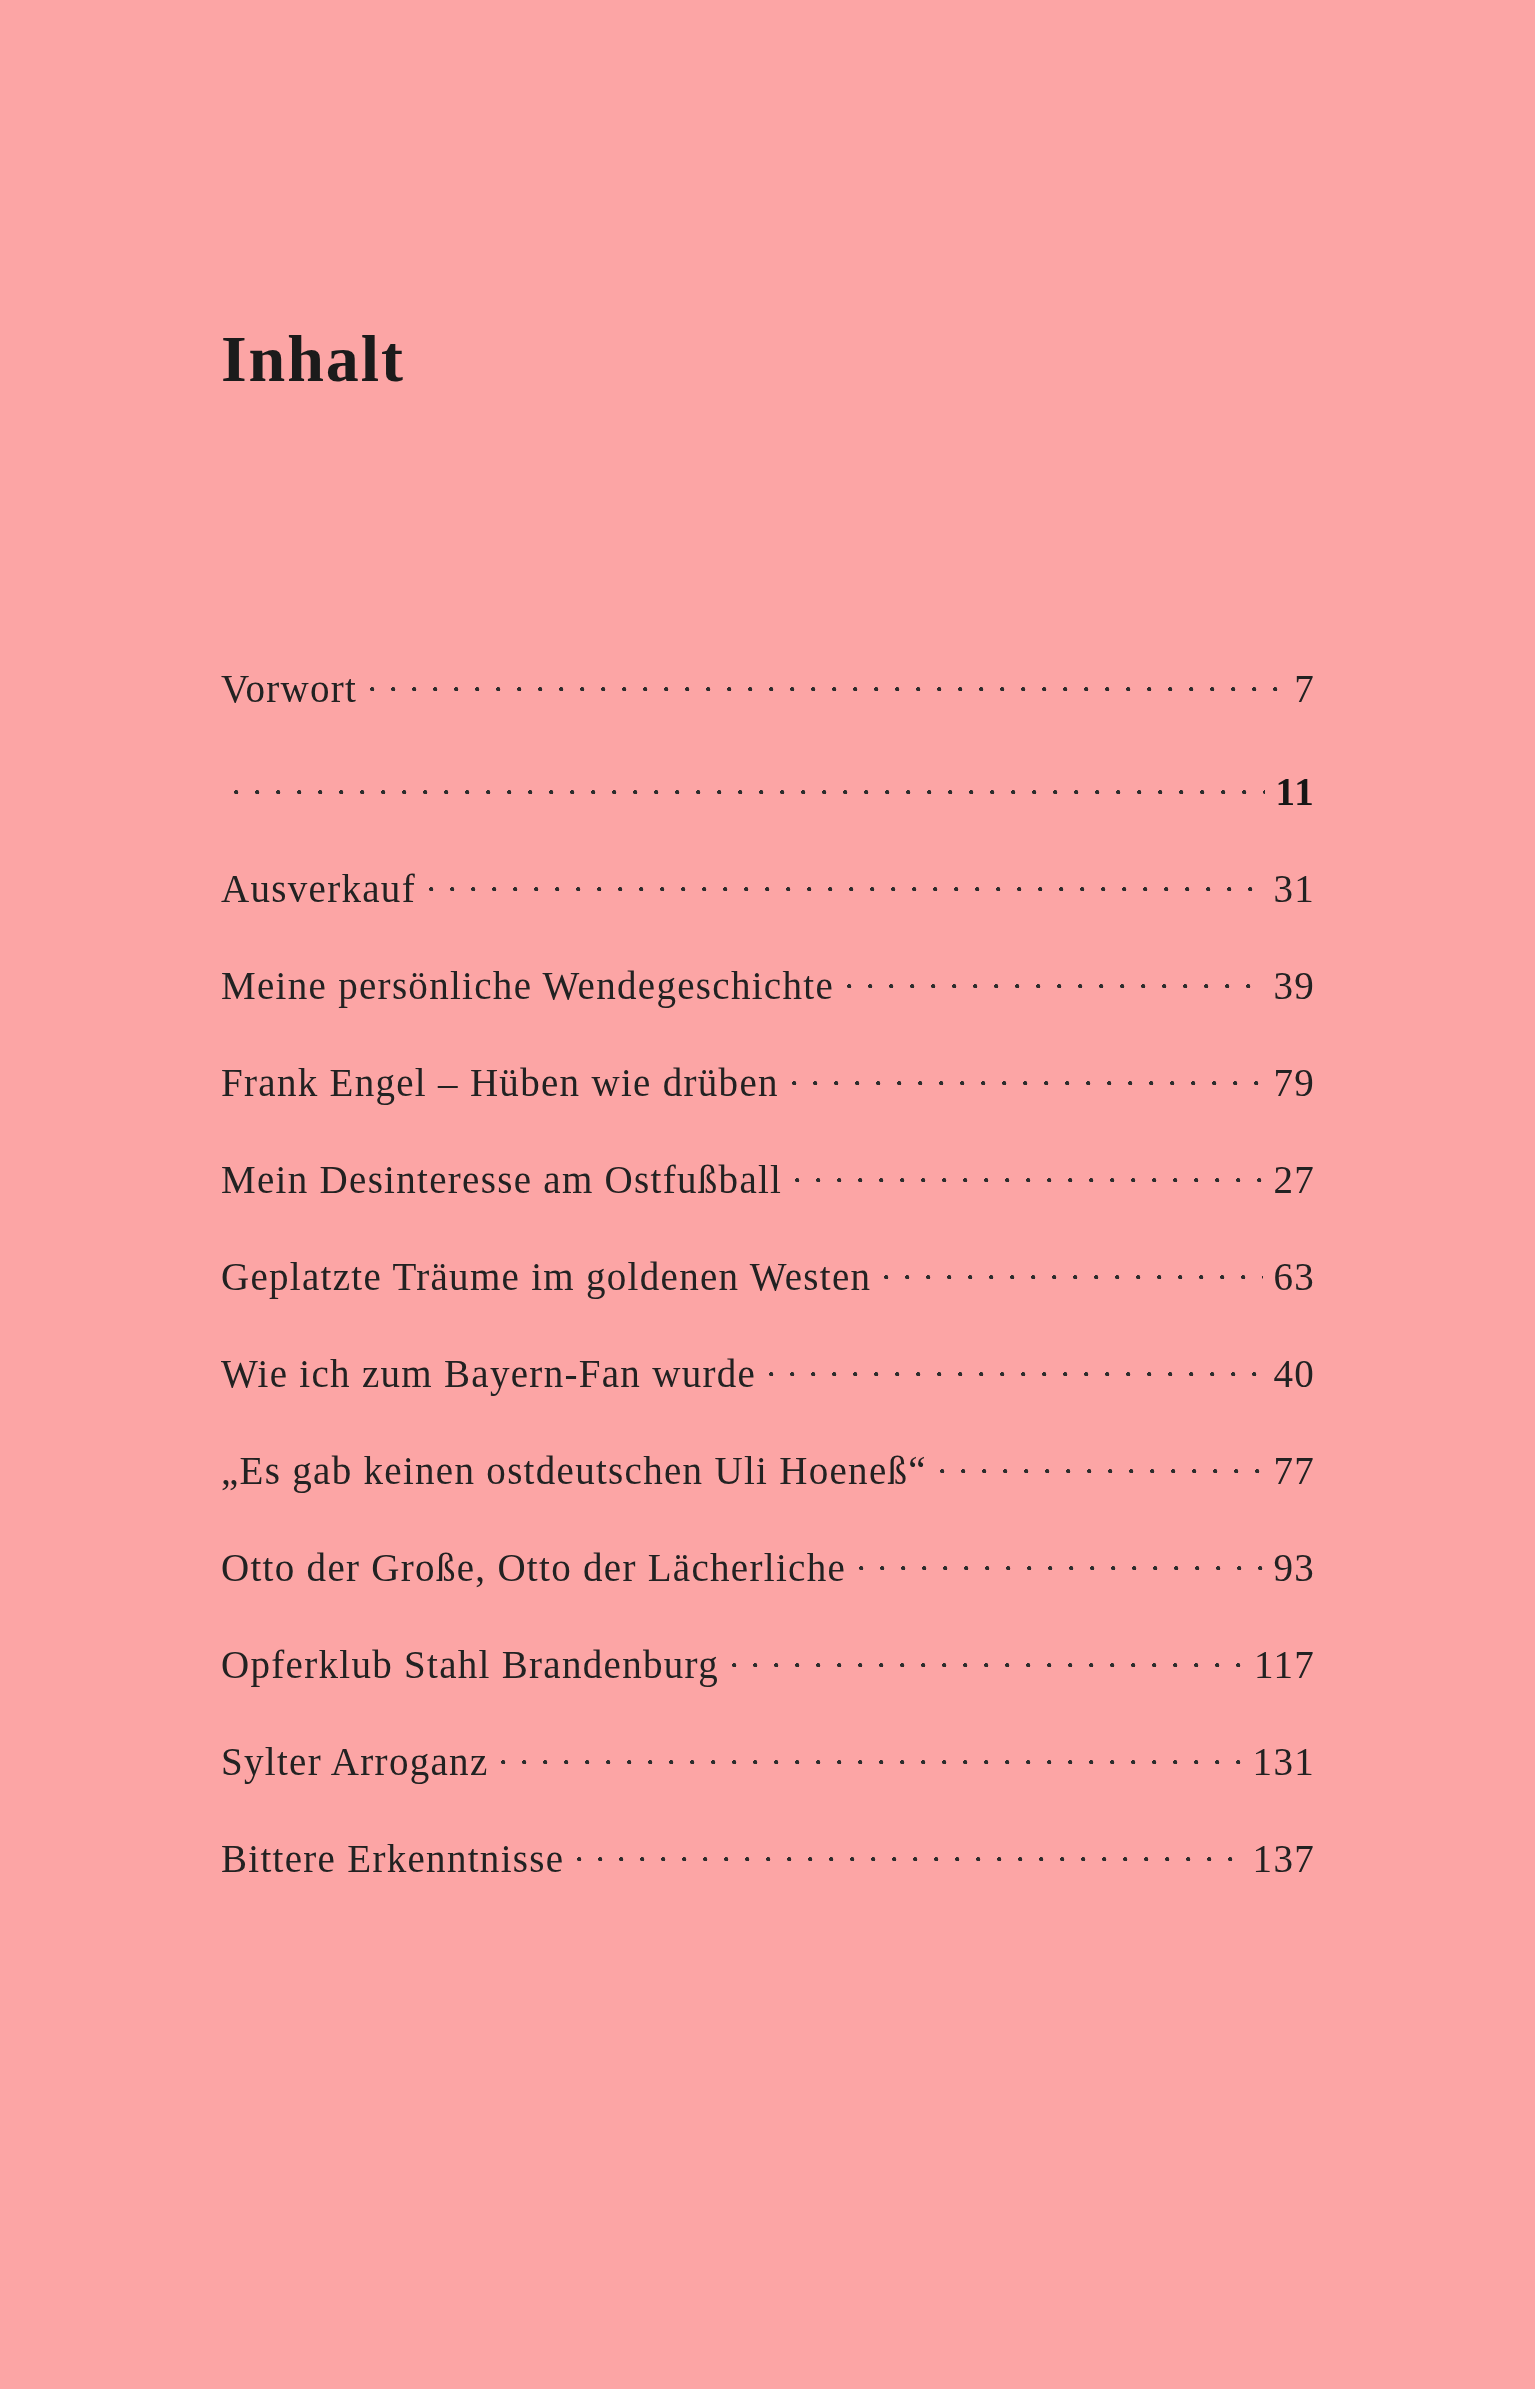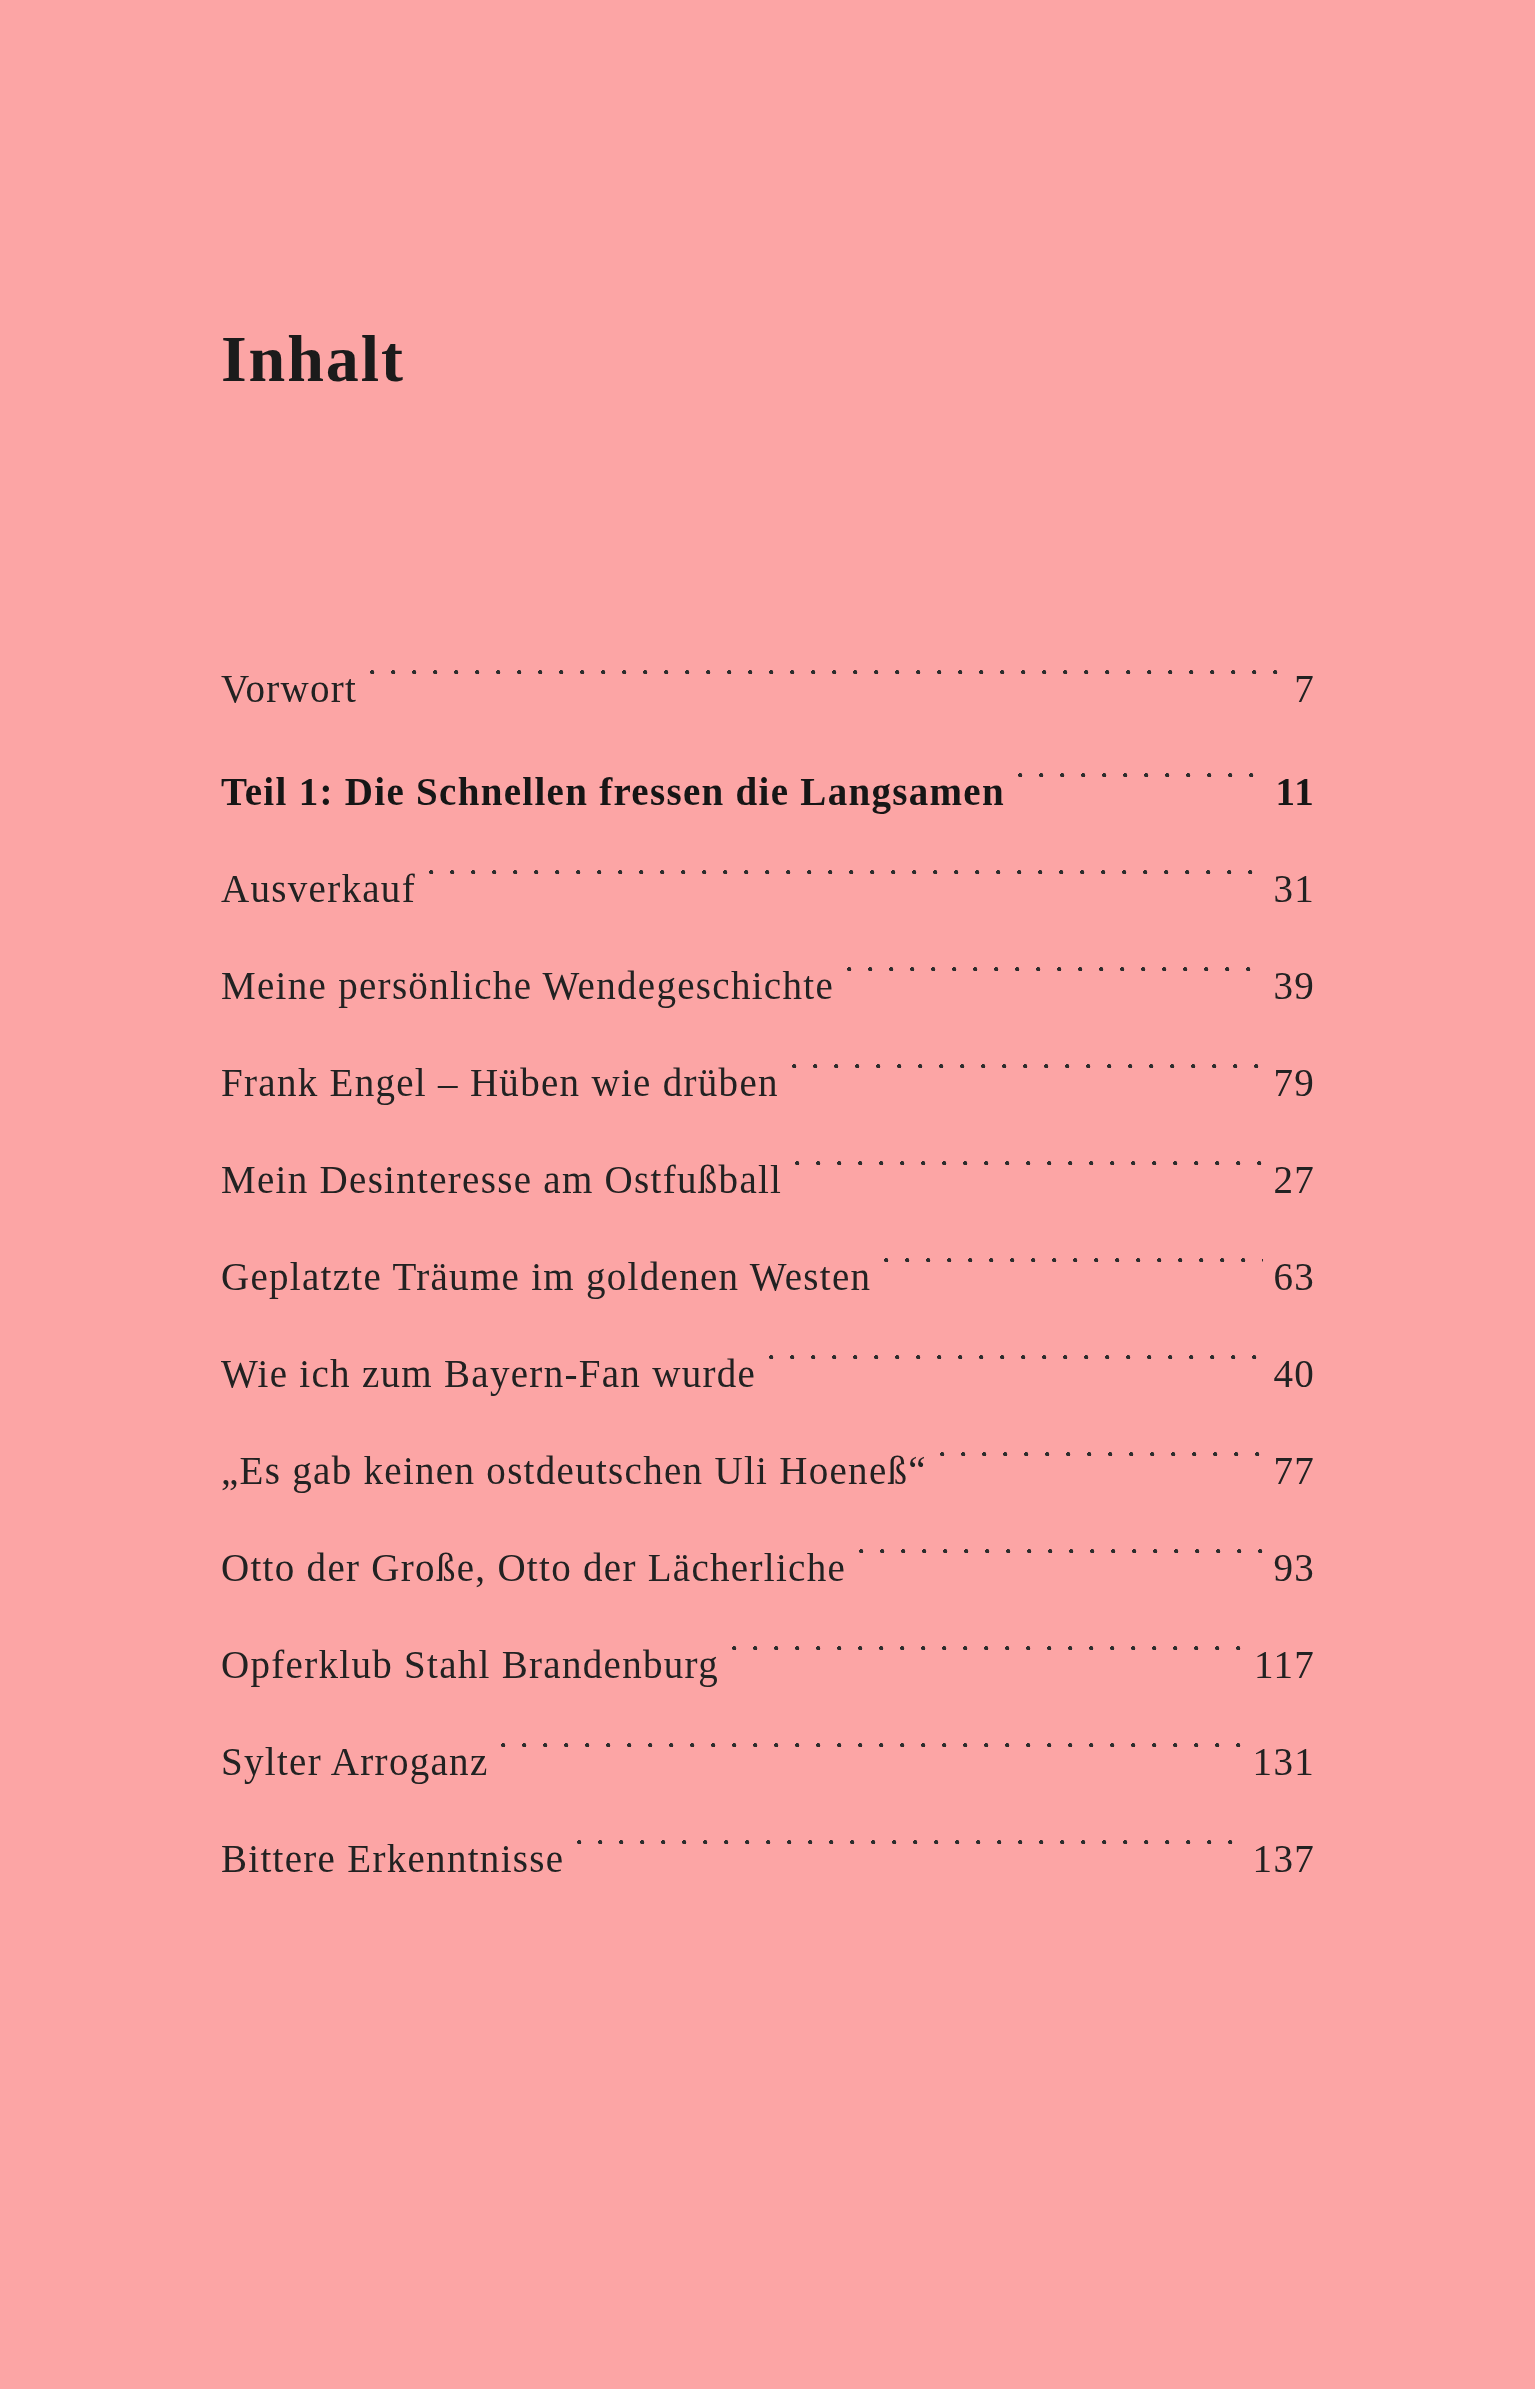--- a/index.html
+++ b/index.html
@@ -27,21 +27,21 @@
     line-height: 1;
     font-weight: 700;
     letter-spacing: 1.9px;
     color: #1b1b1b;
   }
   .toc {
     width: 100%;
   }
   .row {
     display: flex;
-    align-items: flex-start;
+    align-items: center;
     font-size: 39px;
     line-height: 1;
     margin-bottom: 58px;
     letter-spacing: 1.3px;
     color: #222;
   }
   .row.section {
     font-weight: 700;
     margin-top: 64px;
     color: #161616;
@@ -72,21 +72,20 @@
 <div class="page">
   <h1 class="title">Inhalt</h1>
   <div class="toc" id="toc">
   <div class="row">
     <span class="label">Vorwort</span>
     <span class="leader"></span>
     <span class="pagenum">7</span>
   </div>
 
   <div class="row section">
-    <span class="label">Teil 1: Die Schnellen fressen die Langsamen</span>
     <span class="leader"></span>
     <span class="pagenum">11</span>
   </div>
 
   <div class="row">
     <span class="label">Ausverkauf</span>
     <span class="leader"></span>
     <span class="pagenum">31</span>
   </div>
 

